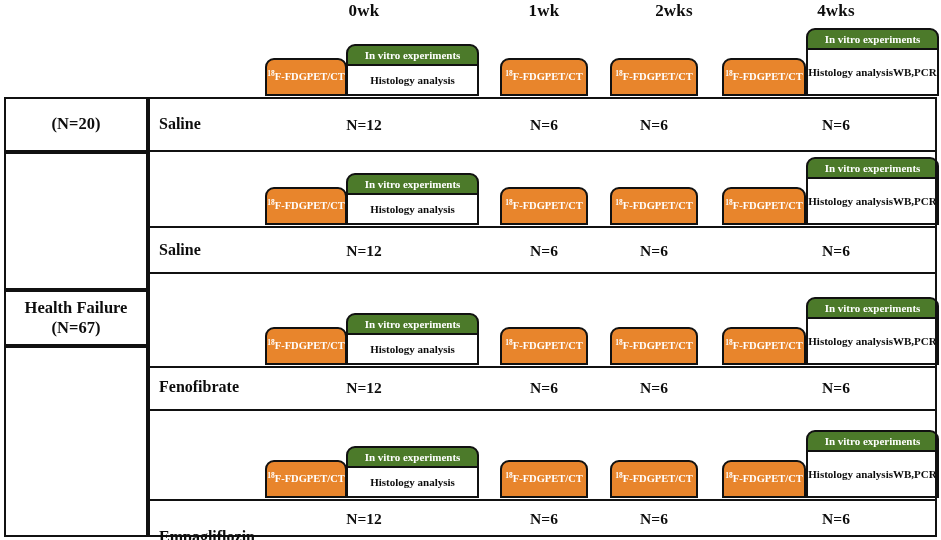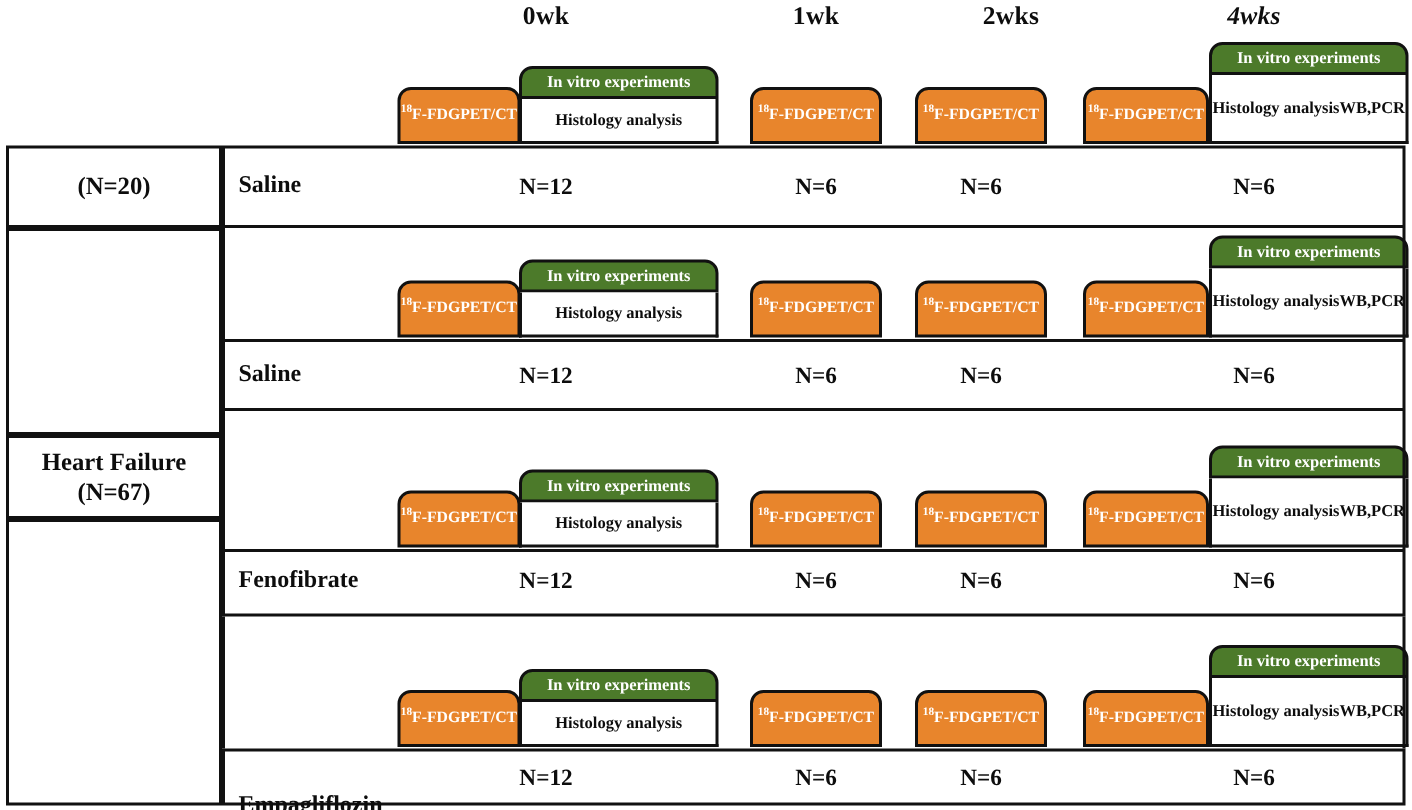--- a/index.html
+++ b/index.html
@@ -113,21 +113,21 @@
   }
 </style>
 </head>
 <body>
 
 <div id="canvas">
 
   <div class="tp-label" style="left:364px;">0wk</div>
   <div class="tp-label" style="left:544px;">1wk</div>
   <div class="tp-label" style="left:654px;margin-left:20px;">2wks</div>
-  <div class="tp-label" style="left:836px;font-style:italic;">4wks</div>
+  <div class="tp-label" style="left:836px;">4wks</div>
 
   <div class="invitro" style="position:absolute;left:346px;top:44px;width:133px;height:22px;z-index:2;">In vitro experiments</div>
   <div class="histology" style="position:absolute;left:346px;top:66px;width:133px;height:30px;z-index:2;">
     <span>Histology analysis</span>
   </div>
 
   <div class="pet-box" style="left:265px;top:58px;width:82px;height:38px;">
     <span><sup>18</sup><span>F-FDG</span></span>
     <span>PET/CT</span>
   </div>
@@ -229,21 +229,21 @@
   <div class="pet-box" style="left:722px;top:460px;width:84px;height:38px;">
     <span><sup>18</sup><span>F-FDG</span></span>
     <span>PET/CT</span>
   </div>
 
   <div class="cellbox grp-cell" style="left:4px;top:97px;width:144px;height:55px;">
     <span>(N=20)</span>
   </div>
   <div class="cellbox" style="left:4px;top:152px;width:144px;height:138px;background:#ffffff;"></div>
   <div class="cellbox grp-cell" style="left:4px;top:290px;width:144px;height:56px;">
-    <span>Heart Failure</span>
+    <span>Health Failure</span>
     <span>(N=67)</span>
   </div>
   <div class="cellbox" style="left:4px;top:346px;width:144px;height:191px;background:#ffffff;"></div>
 
   <div class="cellbox data-row" style="left:148px;top:97px;width:789px;height:55px;"></div>
   <div class="cellbox data-row" style="left:148px;top:226px;width:789px;height:48px;"></div>
   <div class="cellbox data-row" style="left:148px;top:366px;width:789px;height:45px;"></div>
   <div class="cellbox data-row" style="left:148px;top:499px;width:789px;height:38px;"></div>
 
   <div class="cellbox" style="left:148px;top:152px;width:789px;height:74px;border-top:none;border-bottom:none;"></div>

